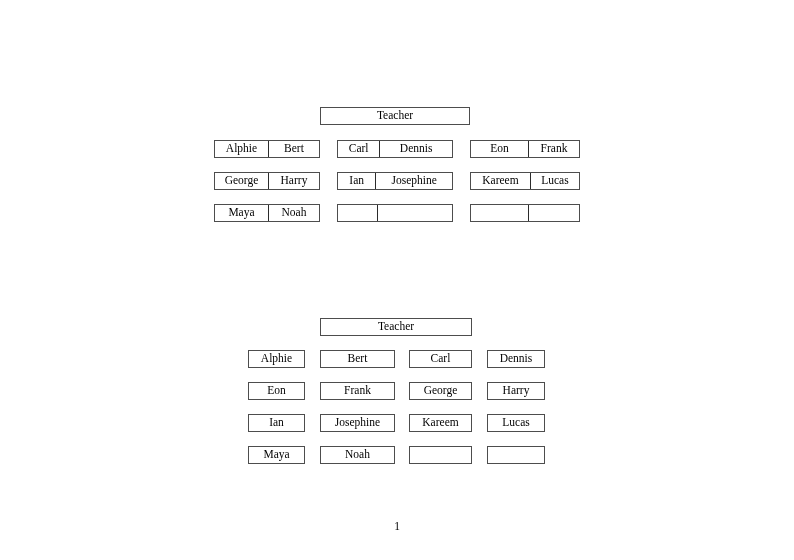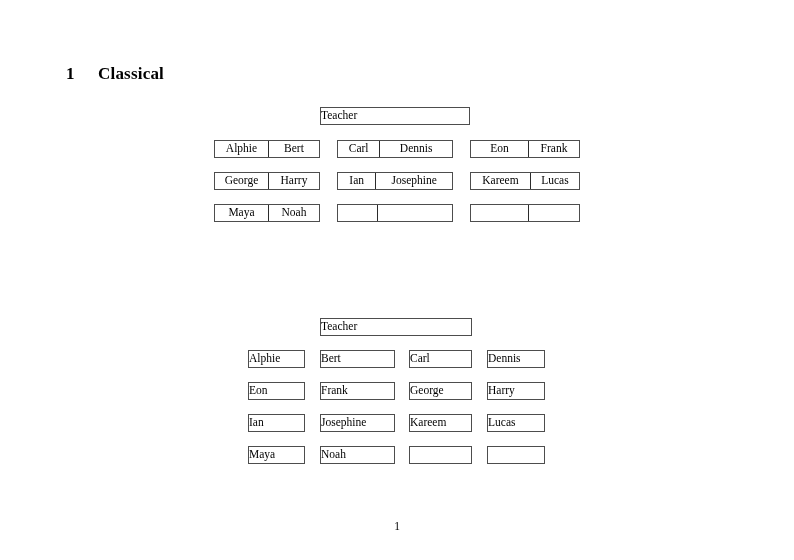--- a/index.html
+++ b/index.html
@@ -42,20 +42,21 @@
 
   
   .box {
     position: absolute;
     box-sizing: border-box;
     border: 1px solid #4d4d4d;
     background: #ffffff;
     height: 18px;
     display: flex;
     align-items: center;
+    justify-content: center;
     font-size: 11.5px;
     line-height: 1;
     white-space: nowrap;
   }
 
   
   .teacher-box {
     font-size: 11.5px;
   }
 
@@ -91,23 +92,20 @@
     width: 794px;
     text-align: center;
     font-size: 11.5px;
   }
 </style>
 </head>
 <body>
 
 <div class="page">
 
-  <div class="section-heading" id="heading-1">
-    <span class="sec-num">1</span><span class="sec-title">Classical</span>
-  </div>
 
   <div class="box teacher-box" style="left:320px; top:107px; width:150px;">
     <span>Teacher</span>
   </div>
 
   <div class="group-box" style="left:214px; top:140px; width:106px;">
     <div class="cell" style="width:54px;">Alphie</div>
     <div class="cell" style="width:52px;">Bert</div>
   </div>
   <div class="group-box" style="left:214px; top:172px; width:106px;">

